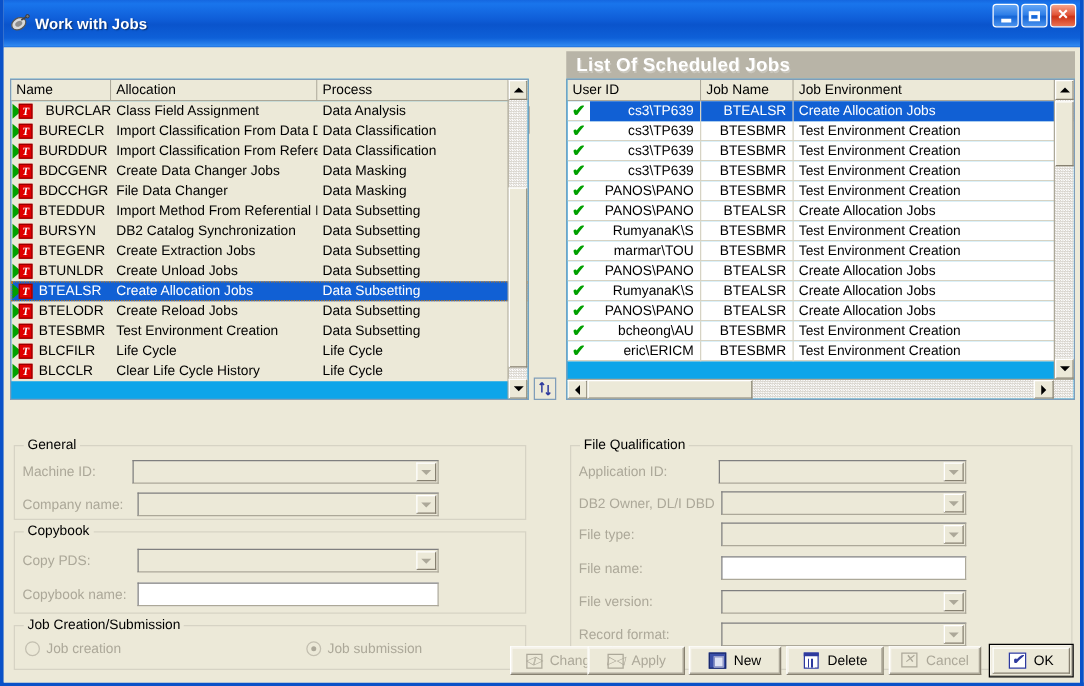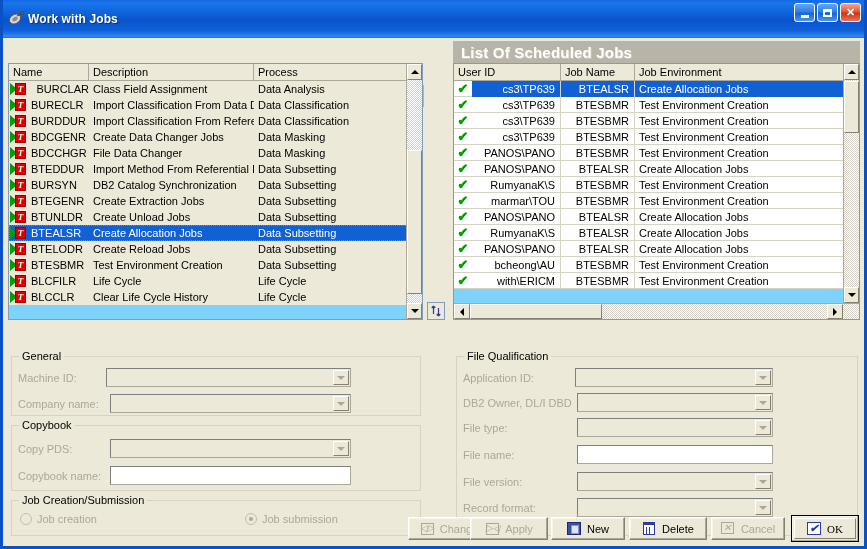--- a/index.html
+++ b/index.html
@@ -82,21 +82,21 @@
     letter-spacing: .2px;
     display: flex; align-items: center;
     padding-left: 8px;
     box-sizing: border-box;
     text-shadow: 1px 1px 0 rgba(255,255,255,.25);
   }
 
   
   .listview {
     position: absolute;
-    background: #7dd3fc;
+    background: #0ea5e9;
     border: 1px solid #7f9db9;
     box-sizing: border-box;
     overflow: hidden;
   }
   .lv-header {
     display: flex;
     height: 17px;
     background: #ece9d8;
     border-bottom: 1px solid #aca899;
     box-sizing: border-box;
@@ -407,21 +407,21 @@
     </div>
   </div>
 
   <div class="client">
 
     <div class="panel-head" style="left:5px; top:3px; width:416px;margin-top:44px;">List of Jobs</div>
 
     <div class="listview" id="left-list" style="left:5px; top:25px; width:415px; height:257px;">
       <div class="lv-header">
         <div class="lv-th" style="width:80px;">Name</div>
-        <div class="lv-th" style="width:165px;">Description</div>
+        <div class="lv-th" style="width:165px;">Allocation</div>
         <div class="lv-th last">Process</div>
       </div>
       <div class="lv-body" id="left-body">
           <div class="lv-row">
             <span class="job-icon">
               <i class="tri"></i>
               <i class="box">T</i>
             </span>
             <span class="lv-cell" style="width: 62px; text-align: right;">BURCLAR</span>
             <span class="lv-cell" style="width: 165px;">Class Field Assignment</span>
@@ -639,21 +639,21 @@
             <span class="lv-cell c-desc" style="width: 226px;">Create Allocation Jobs</span>
           </div>
           <div class="lv-row">
             <span class="check-icon">✔</span>
             <span class="lv-cell c-user" style="width: 89px;">bcheong\AU</span>
             <span class="lv-cell c-job" style="width: 74px;">BTESBMR</span>
             <span class="lv-cell c-desc" style="width: 226px;">Test Environment Creation</span>
           </div>
           <div class="lv-row">
             <span class="check-icon">✔</span>
-            <span class="lv-cell c-user" style="width: 89px;">with\ERICM</span>
+            <span class="lv-cell c-user" style="width: 89px;">eric\ERICM</span>
             <span class="lv-cell c-job" style="width: 74px;">BTESBMR</span>
             <span class="lv-cell c-desc" style="width: 226px;">Test Environment Creation</span>
           </div>
         </div>
       <div class="vscroll" style="bottom:16px;">
         <div class="sb-btn up">
             <i class="arrow-up"></i>
           </div>
         <div class="sb-thumb" style="top:17px; height:52px;"></div>
         <div class="sb-btn down">
@@ -783,19 +783,19 @@
         <span class="bicon">
             <i class="ic-x">✕</i>
           </span>
         <span>Cancel</span>
       </div>
       <div class="btn default" style="left:788px; width:68px;">
         <div class="inner">
           <span class="bicon">
               <i class="ic-ok">✔</i>
             </span>
-          <span style="color:#000;font-family:Liberation Serif, serif;">OK</span>
+          <span style="color:#000;">OK</span>
         </div>
       </div>
     </div>
 
   </div>
 </div>
 
 </body></html>

